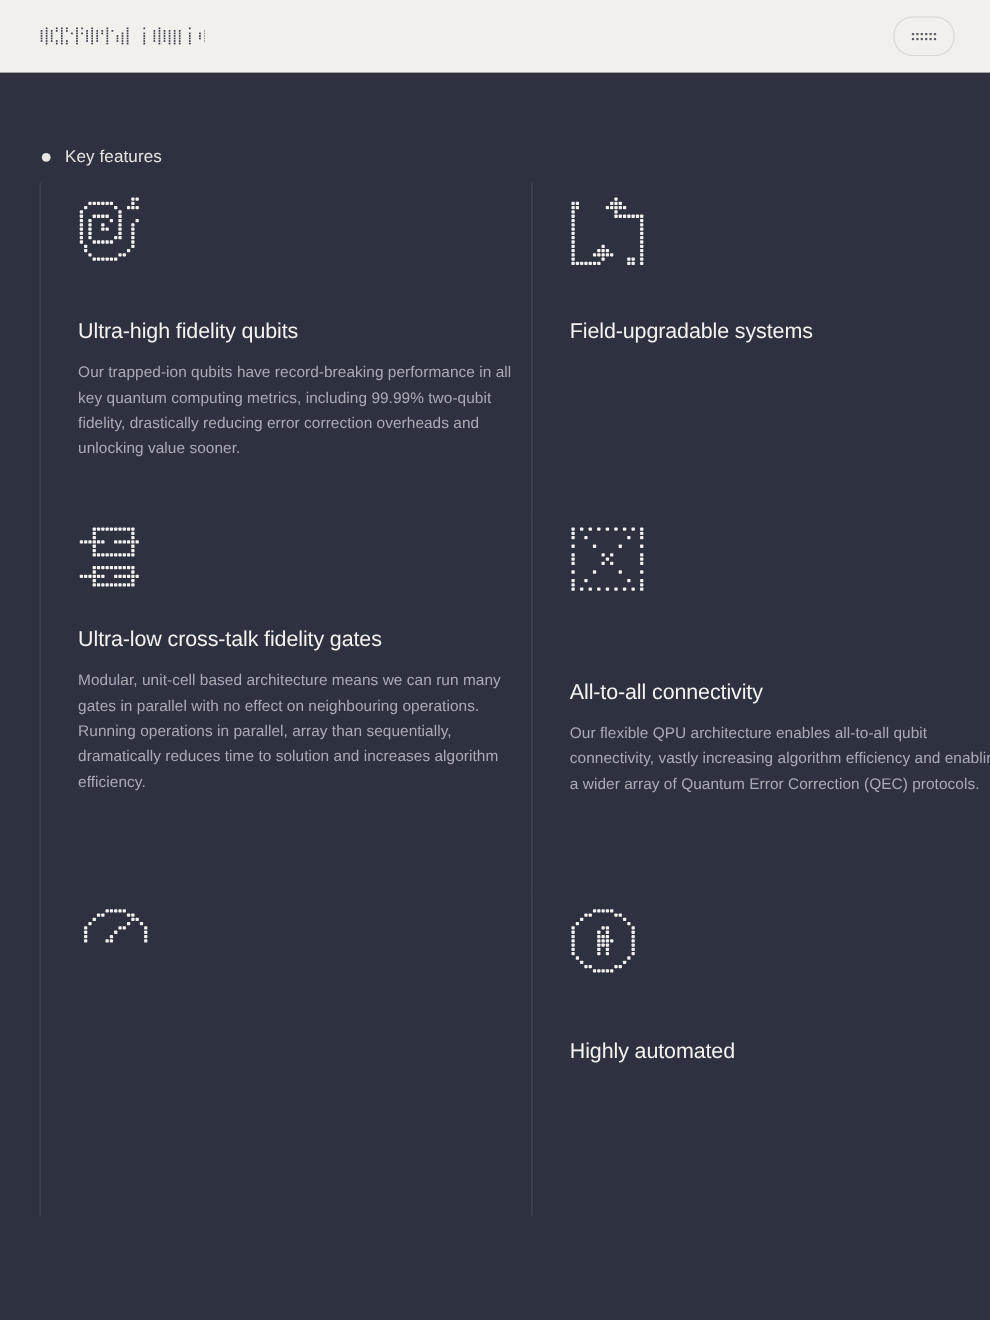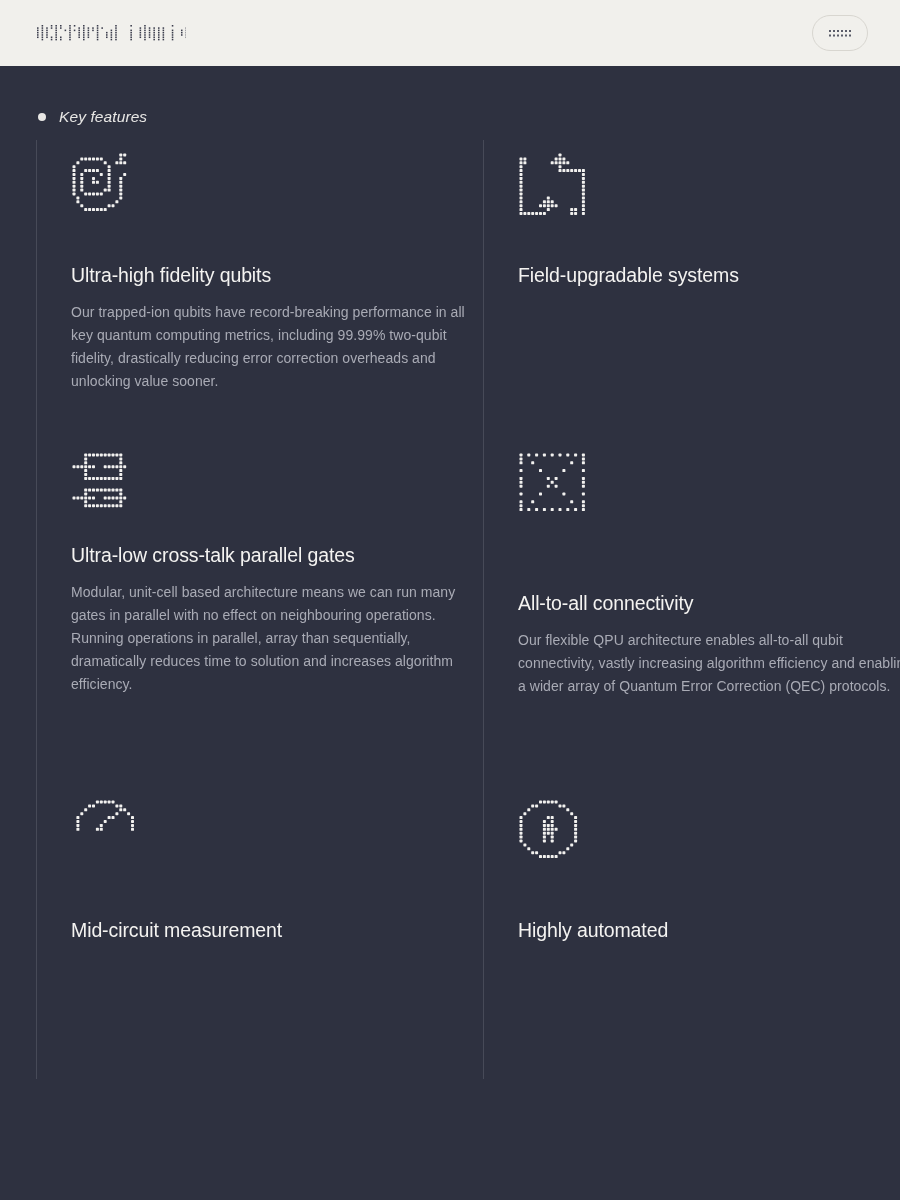--- a/index.html
+++ b/index.html
@@ -51,23 +51,22 @@
   .main {
     background: #2e3140;
     padding: 0 34px 0 36px;
     height: 1134px;
   }
 
   .section-label {
     display: flex;
     align-items: center;
     gap: 13px;
-    padding-top: 42px;
+    padding-top: 68px;
     padding-left: 2px;
-    font-style: italic;
   }
   .section-label .bullet {
     width: 8px;
     height: 8px;
     border-radius: 50%;
     background: #e8e7e5;
     flex: 0 0 auto;
   }
   .section-label .label-text {
     color: #e8e7e5;
@@ -556,21 +555,21 @@
               <rect x="28.8" y="52.199999999999996" width="3" height="3" rx="0.675"></rect>
               <rect x="32.7" y="52.199999999999996" width="3" height="3" rx="0.675"></rect>
               <rect x="36.6" y="52.199999999999996" width="3" height="3" rx="0.675"></rect>
               <rect x="40.5" y="52.199999999999996" width="3" height="3" rx="0.675"></rect>
               <rect x="44.4" y="52.199999999999996" width="3" height="3" rx="0.675"></rect>
               <rect x="48.3" y="52.199999999999996" width="3" height="3" rx="0.675"></rect>
             </g>
           </svg>
       </div>
       <div class="feature-body">
-        <h3 class="feature-title">Ultra-low cross-talk parallel gates</h3>
+        <h3 class="feature-title">Ultra-low cross-talk fidelity gates</h3>
         <p class="feature-desc">Modular, unit-cell based architecture means we can run many gates in parallel with no effect on neighbouring operations. Running operations in parallel, array than sequentially, dramatically reduces time to solution and increases algorithm efficiency.</p>
       </div>
     </div>
 
     <div class="feature row2 align-low">
       <div class="feature-icon">
         <svg width="68" height="68" viewBox="0 0 68 68">
             <g fill="#f2f1ef" id="icon-3">
               <rect x="1.5" y="1.5" width="3" height="3" rx="0.675"></rect>
               <rect x="9.3" y="1.5" width="3" height="3" rx="0.675"></rect>
@@ -660,21 +659,20 @@
               <rect x="28.8" y="24.9" width="3" height="3" rx="0.675"></rect>
               <rect x="60" y="24.9" width="3" height="3" rx="0.675"></rect>
               <rect x="5.4" y="28.8" width="3" height="3" rx="0.675"></rect>
               <rect x="24.9" y="28.8" width="3" height="3" rx="0.675"></rect>
               <rect x="28.8" y="28.8" width="3" height="3" rx="0.675"></rect>
               <rect x="60" y="28.8" width="3" height="3" rx="0.675"></rect>
             </g>
           </svg>
       </div>
       <div class="feature-body">
-        <h3 class="feature-title">Mid-circuit measurement</h3>
       </div>
     </div>
 
     <div class="feature row3 align-bot">
       <div class="feature-icon">
         <svg width="68" height="68" viewBox="0 0 68 68">
             <g fill="#f2f1ef" id="icon-5">
               <rect x="21" y="1.5" width="3" height="3" rx="0.675"></rect>
               <rect x="24.9" y="1.5" width="3" height="3" rx="0.675"></rect>
               <rect x="28.8" y="1.5" width="3" height="3" rx="0.675"></rect>

